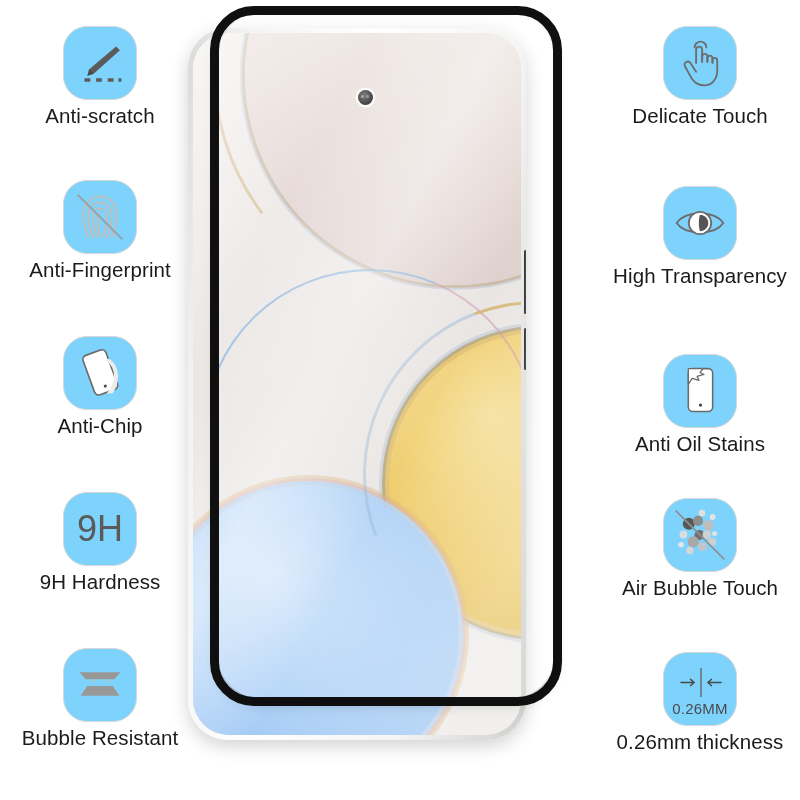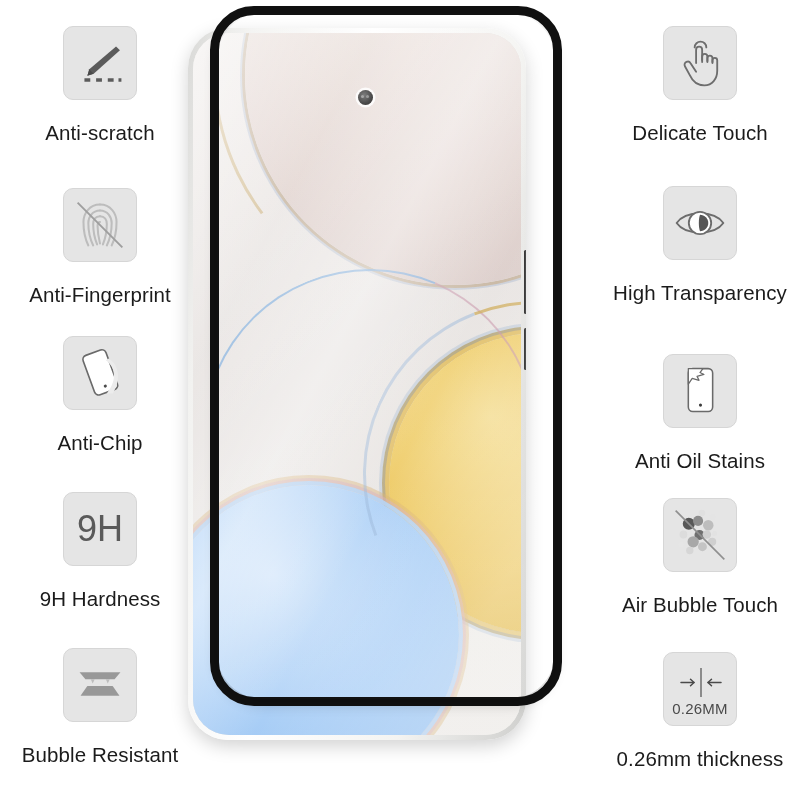--- a/index.html
+++ b/index.html
@@ -37,33 +37,33 @@
     width: 200px;
     display: flex;
     flex-direction: column;
     align-items: center;
   }
 
   .icon-box {
     width: 74px;
     height: 74px;
     border: 1.6px solid #d6d6d6;
-    border-radius: 10px;
-    background: #e5e5e5;
+    border-radius: 24px;
+    background: #7dd3fc;
     position: relative;
     box-sizing: border-box;
     display: flex;
     align-items: center;
     justify-content: center;
     overflow: hidden;
   }
   .icon-box svg { display: block; }
 
   .feature-label {
-    margin-top: 22px;
+    margin-top: 5px;
     font-size: 20.5px;
     color: #1b1b1b;
     letter-spacing: .1px;
     white-space: nowrap;
     line-height: 1.1;
   }
 
   
   .nine-h {
     font-size: 36px;
@@ -313,21 +313,21 @@
             <line x1="21" y1="54.5" x2="27" y2="54.5"></line>
             <line x1="33" y1="54.5" x2="39" y2="54.5"></line>
             <line x1="45" y1="54.5" x2="51" y2="54.5"></line>
             <line x1="56" y1="54.5" x2="59" y2="54.5"></line>
           </g>
         </svg>
       </div>
       <div class="feature-label">Anti-scratch</div>
     </div>
 
-    <div class="feature" style="top:188px">
+    <div class="feature" style="top:180px">
       <div class="icon-box">
         <svg width="74" height="74" viewBox="0 0 74 74">
           <g fill="none" stroke="#bdbdbd" stroke-width="2.1" stroke-linecap="round">
             <path d="M37 16 C26 16 20 25 20 34 C20 44 22 52 25 58"></path>
             <path d="M37 16 C48 16 54 25 54 34 C54 44 52 52 49 58"></path>
             <path d="M37 22 C29 22 25 29 25 35 C25 45 27 52 30 58"></path>
             <path d="M37 22 C45 22 49 29 49 35 C49 45 47 52 44 58"></path>
             <path d="M37 28 C32 28 30 32 30 36 C30 45 32 52 34 57"></path>
             <path d="M37 28 C42 28 44 32 44 36 C44 45 42 52 40 57"></path>
             <path d="M37 34 C35 34 34.5 36 34.5 38 C34.5 46 36 52 37 56"></path>

